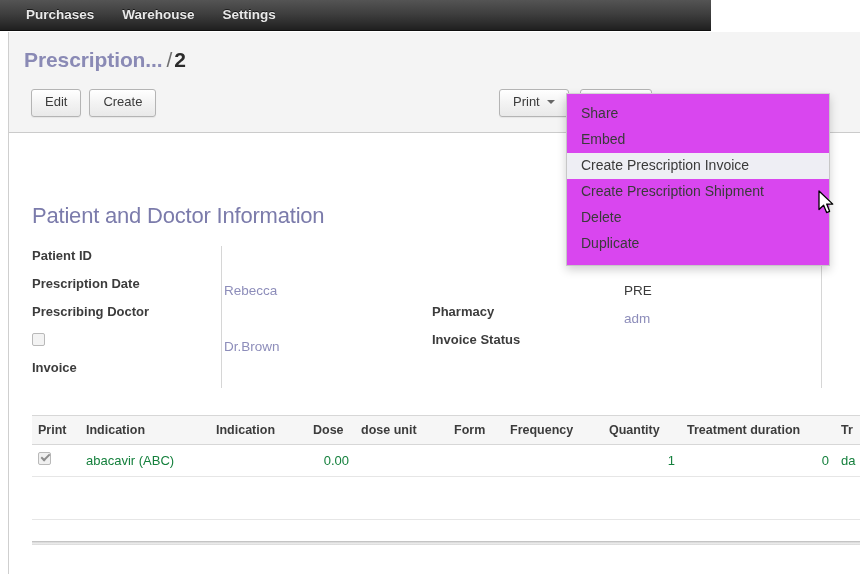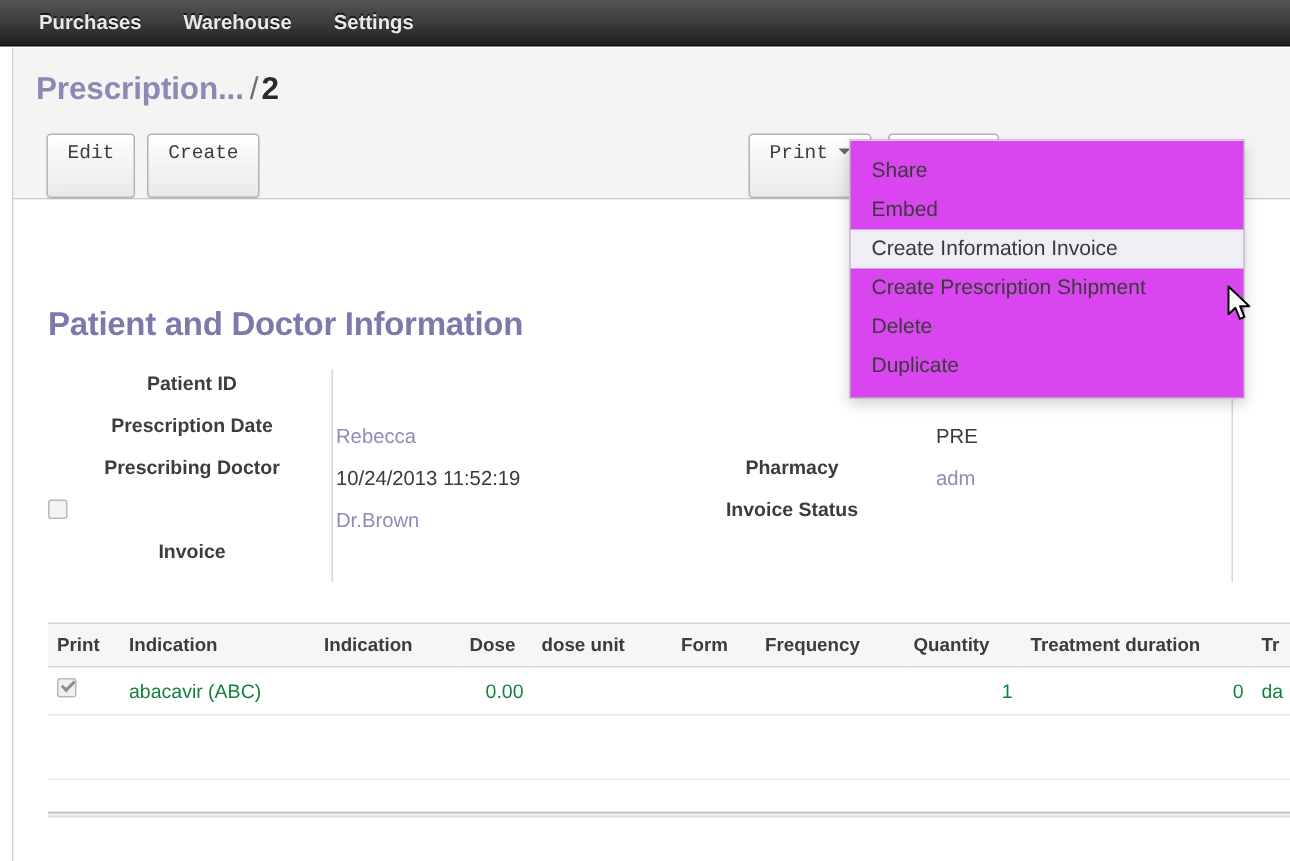--- a/index.html
+++ b/index.html
@@ -13,21 +13,21 @@
     font-family: "Liberation Sans", sans-serif;
     overflow: hidden;
     position: relative;
     -webkit-font-smoothing: antialiased;
   }
 
   
   .topbar {
     position: absolute;
     left: 0; top: 0;
-    width: 860px;
+    width: 711px;
     height: 31px;
     background: linear-gradient(to bottom, #545454 0%, #3f3f3f 45%, #2e2e2e 75%, #1f1f1f 100%);
     border-bottom: 1px solid #0e0e0e;
     box-sizing: border-box;
     display: flex;
     align-items: center;
     padding-left: 12px;
   }
   .nav-item {
     color: #e9e9e9;
@@ -84,26 +84,25 @@
   }
 
   .btn {
     display: inline-block;
     background: linear-gradient(to bottom, #ffffff 0%, #f3f3f3 50%, #e9e9e9 100%);
     border: 1px solid #b4b4b4;
     border-radius: 3px;
     color: #3b3b3b;
     font-size: 13px;
     font-weight: normal;
-    padding: 5px 13px 22px 13px;
+    padding: 5px 13px 7px 13px;
     cursor: pointer;
     box-shadow: 0 1px 1px rgba(0,0,0,0.06);
     white-space: nowrap;
     line-height: 14px;
-    font-family: Liberation Mono, monospace;
   }
   .btn-group-left {
     position: absolute;
     left: 22px;
     top: 57px;
     display: flex;
     gap: 8px;
   }
   .btn-group-right {
     position: absolute;
@@ -165,21 +164,21 @@
     top: 101px;
     width: 852px;
     height: 441px;
     background: #ffffff;
   }
   .section-title {
     position: absolute;
     left: 23px;
     top: 70px;
     font-size: 22px;
-    font-weight: bold;
+    font-weight: normal;
     color: #7b7bab;
     letter-spacing: -0.2px;
     white-space: nowrap;
   }
 
   .form-cols {
     position: absolute;
     left: 23px;
     top: 113px;
     width: 820px;
@@ -197,21 +196,20 @@
     height: 28px;
   }
   .f-label {
     width: 192px;
     font-size: 13px;
     font-weight: bold;
     color: #3c3c3c;
     line-height: 19px;
     white-space: nowrap;
     flex: none;
-    text-align: center;
   }
   .f-value {
     font-size: 13.5px;
     color: #3a3a3a;
     line-height: 19px;
     white-space: nowrap;
     margin-top: 35px;
   }
   .f-value.link {
     color: #8d8dba;
@@ -338,21 +336,20 @@
 
     <div class="form-cols">
 
       <div class="form-col left">
         <div class="form-row">
           <div class="f-label">Patient ID</div>
           <div class="f-value link">Rebecca</div>
         </div>
         <div class="form-row">
           <div class="f-label">Prescription Date</div>
-          <div class="f-value">10/24/2013 11:52:19</div>
         </div>
         <div class="form-row">
           <div class="f-label">Prescribing Doctor</div>
           <div class="f-value link">Dr.Brown</div>
         </div>
         <div class="form-row">
           <div class="checkbox-sq"></div>
         </div>
         <div class="form-row">
           <div class="f-label">Invoice</div>
@@ -429,21 +426,21 @@
     </div>
 
     <div class="sep-thick"></div>
 
   </div>
 </div>
 
 <div class="dropdown">
   <div class="dd-item">Share</div>
   <div class="dd-item">Embed</div>
-  <div class="dd-item active">Create Information Invoice</div>
+  <div class="dd-item active">Create Prescription Invoice</div>
   <div class="dd-item">Create Prescription Shipment</div>
   <div class="dd-item">Delete</div>
   <div class="dd-item">Duplicate</div>
 </div>
 
 <div class="cursor">
   <svg width="18" height="26" viewBox="0 0 18 26">
     <path d="M1,1 L1,19.5 L5.6,15.2 L8.6,22.6 L11.6,21.3 L8.7,14.1 L14.8,14.1 Z" fill="#ffffff" stroke="#000000" stroke-width="1.3" stroke-linejoin="round"></path>
   </svg>
 </div>

